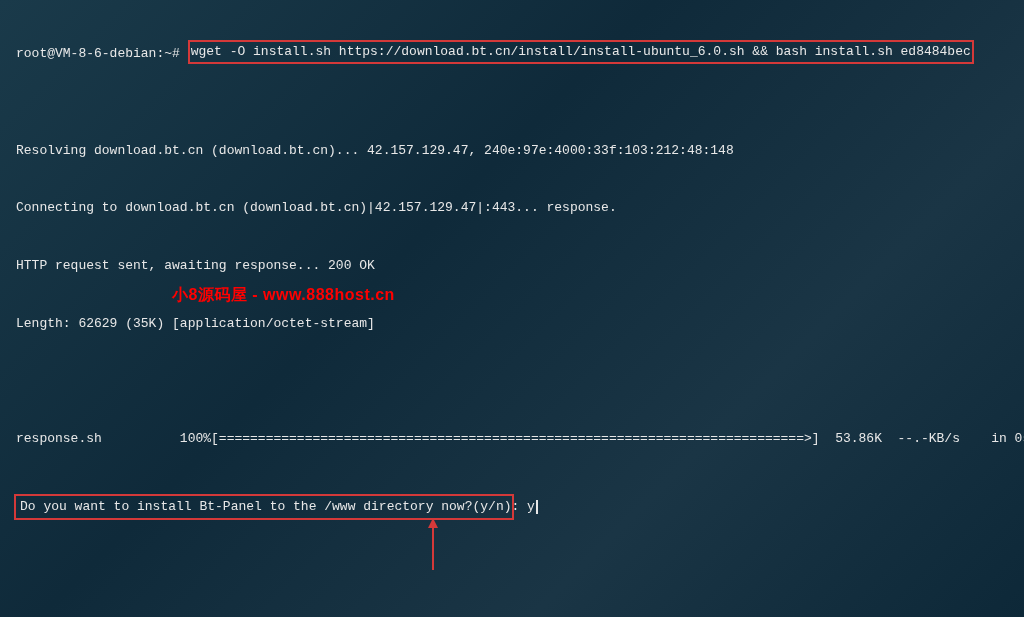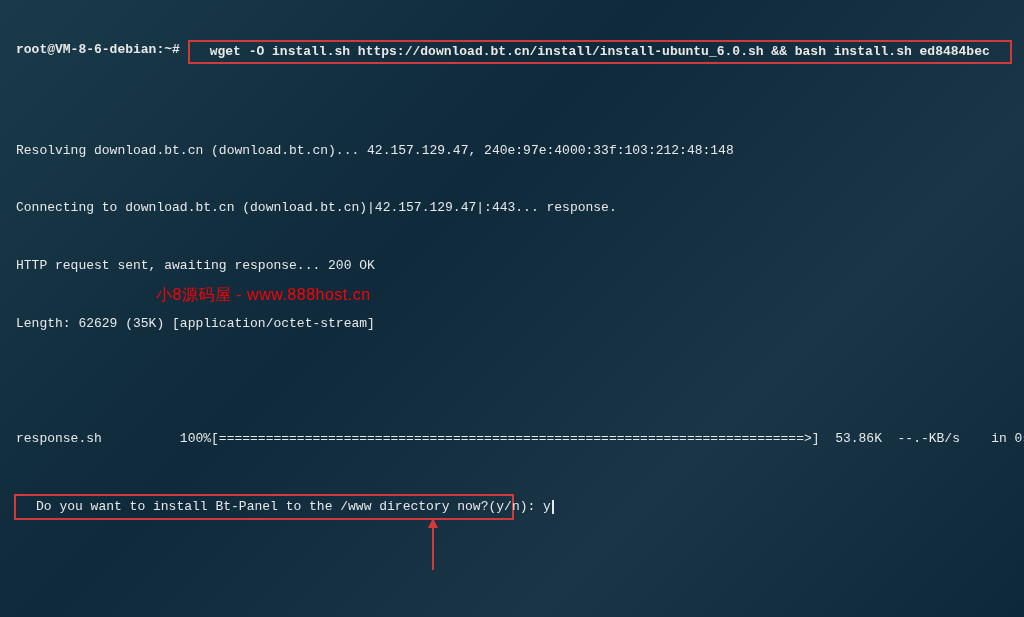--- a/index.html
+++ b/index.html
@@ -18,59 +18,58 @@
       overflow: hidden;
       position: relative;
       line-height: 1.48;
     }
     .terminal {
       padding: 0 16px;
       white-space: pre;
     }
     .prompt-line {
       display: flex;
-      align-items: flex-start;
-      font-weight: bold;
+      align-items: flex-end;
     }
     .prompt {
       white-space: pre;
     }
     .cmd-box {
       border: 2px solid #d43939;
-      padding: 0 20px;
+      padding: 0 1px;
       display: inline-block;
     }
     .line {
       white-space: pre;
     }
     .progress-line {
       display: flex;
       white-space: pre;
     }
     .progress-bar {
       display: inline-block;
     }
     .watermark {
       position: absolute;
       top: 283px;
-      left: 156px;
+      left: 172px;
       color: #ff0000;
       font-size: 16px;
       font-family: 'Microsoft YaHei', sans-serif;
-      font-weight: normal;
+      font-weight: bold;
       letter-spacing: 0.5px;
     }
     .prompt-box {
       position: absolute;
       top: 494px;
       left: 14px;
       width: 500px;
       height: 26px;
       border: 2px solid #d43939;
-      padding: 2px 20px;
+      padding: 2px 4px;
       display: flex;
       align-items: center;
     }
     .prompt-box-text {
       white-space: pre;
     }
     .cursor {
       display: inline-block;
       width: 8px;
       height: 14px;

